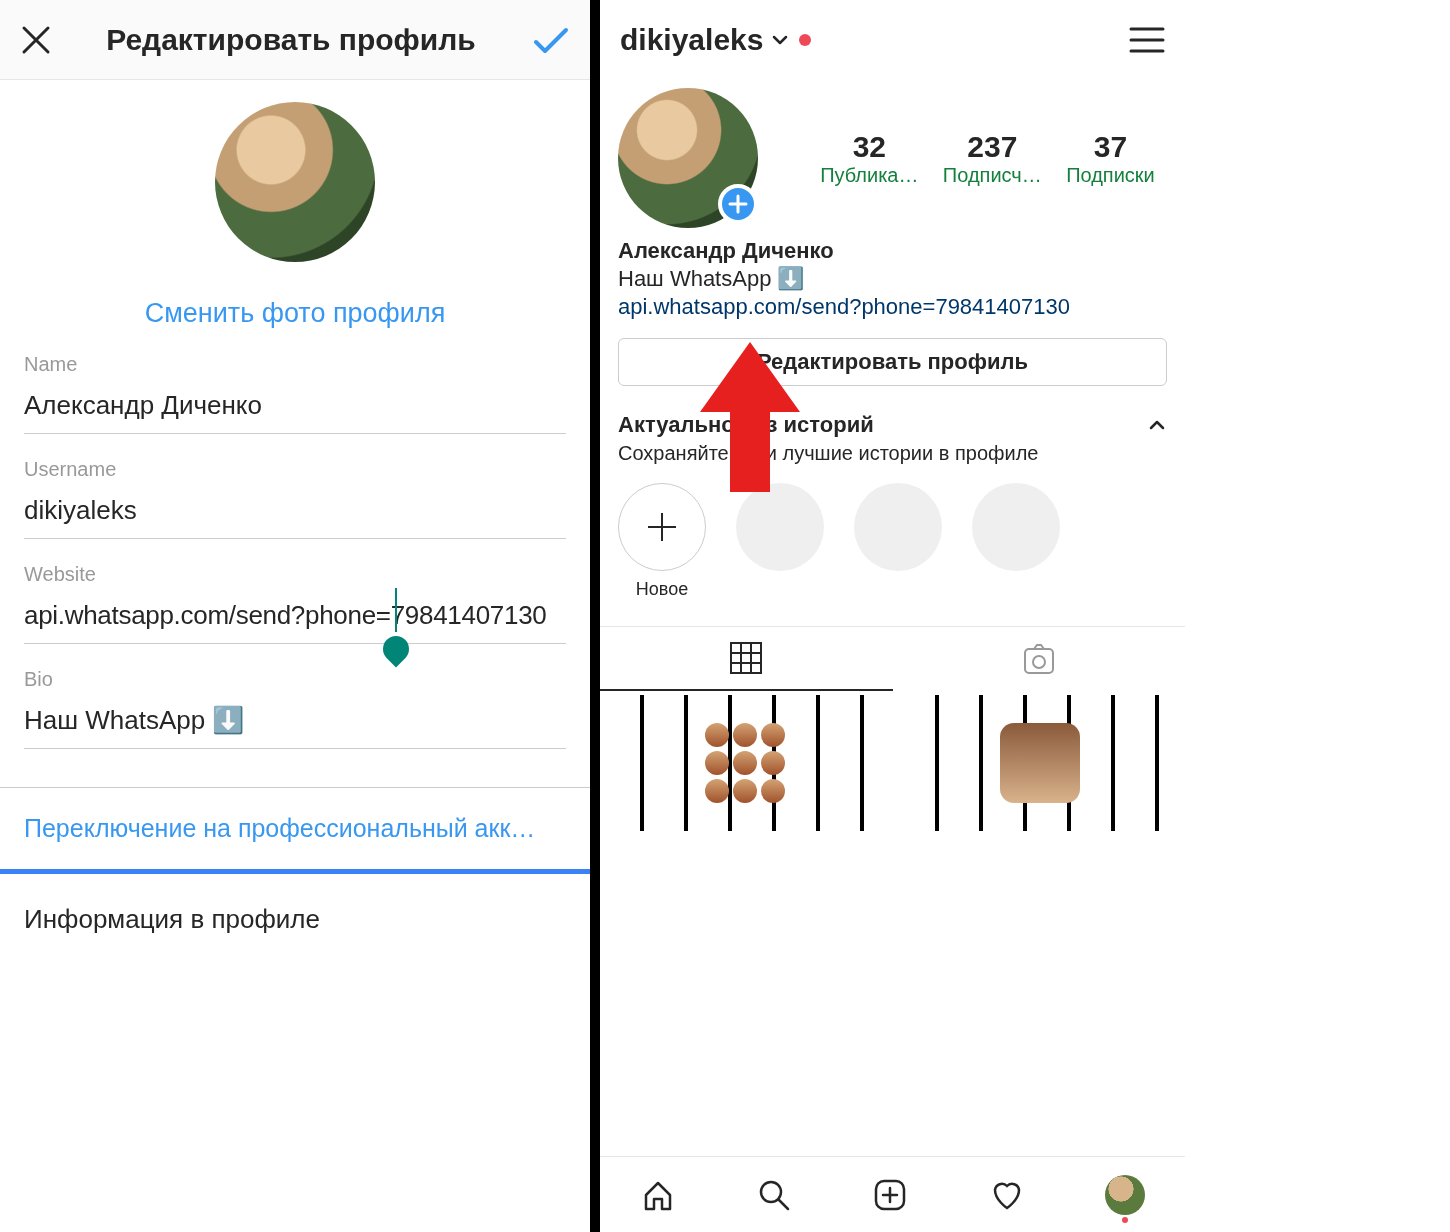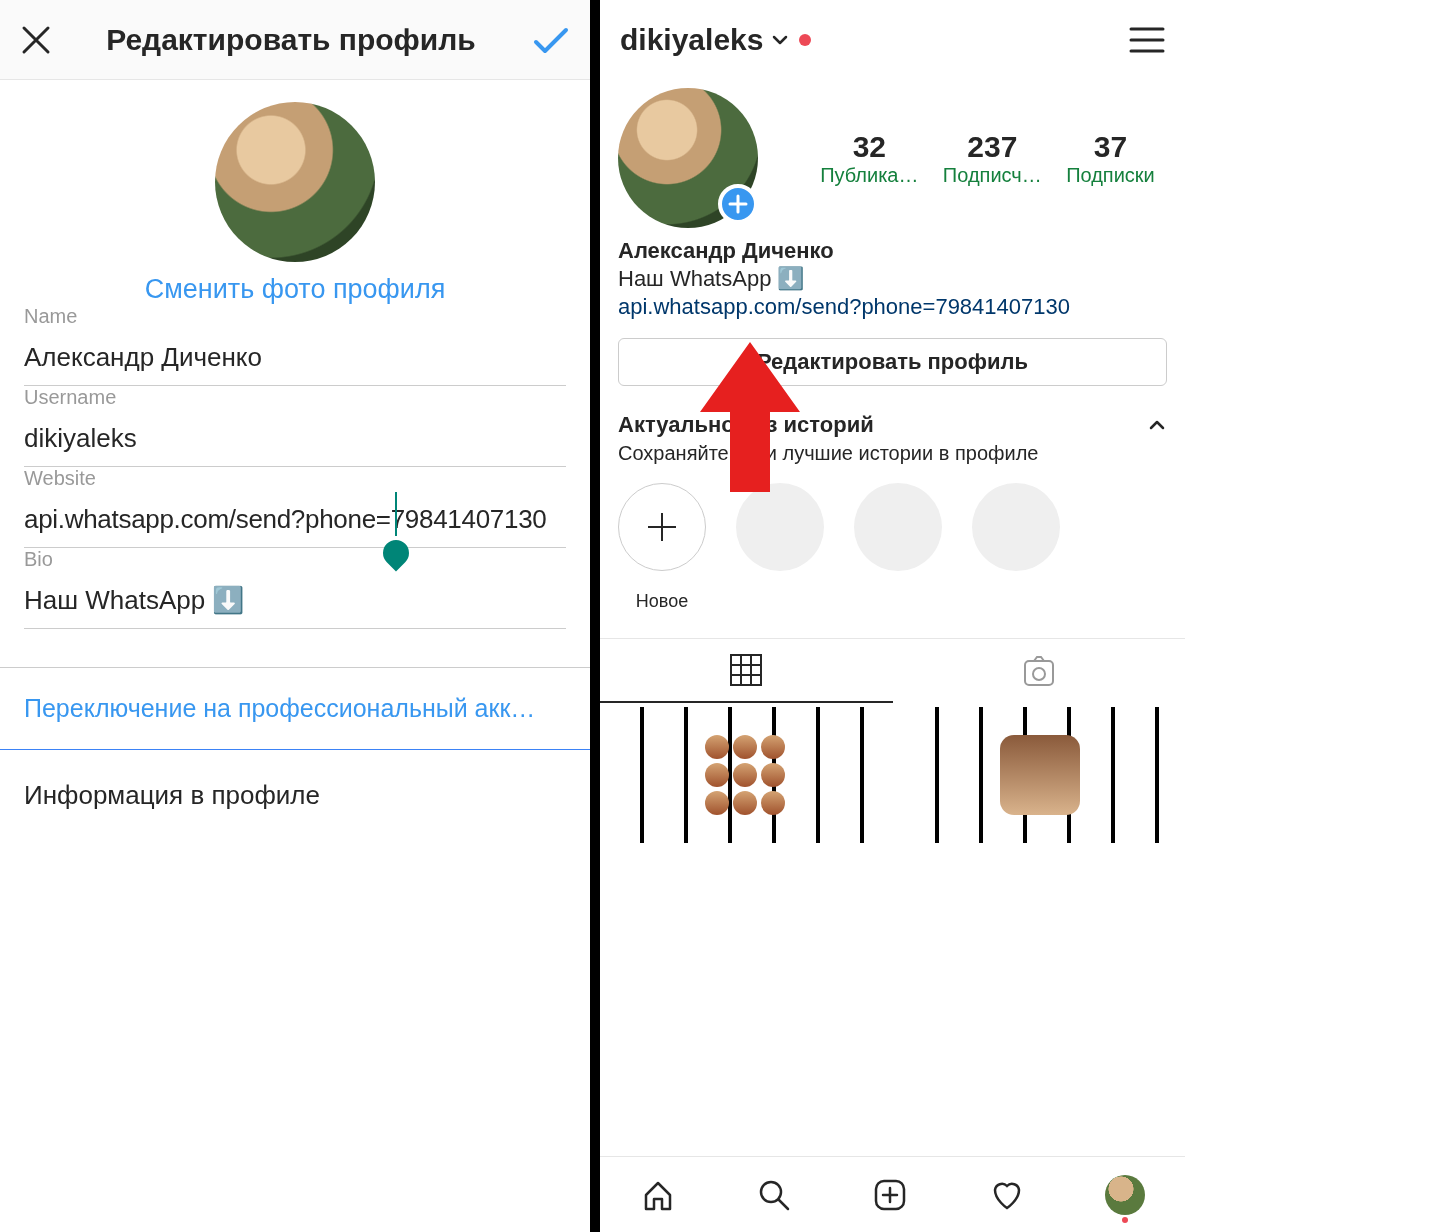--- a/index.html
+++ b/index.html
@@ -9,29 +9,29 @@
   .pane-right { width: 585px; }
   .filler { flex: 1; background: #fff; }
 
   
   .edit-header { height: 80px; display: flex; align-items: center; padding: 0 20px; border-bottom: 1px solid #e6e6e6; background:#fafafa; }
   .edit-header .close { width: 32px; height: 32px; }
   .edit-header .title { flex: 1; text-align: center; font-size: 30px; font-weight: 700; color: #262626; }
   .edit-header .confirm { width: 40px; height: 40px; }
   .avatar-block { text-align: center; padding-top: 22px; }
   .avatar-lg { width: 160px; height: 160px; border-radius: 50%; display: inline-block; background: radial-gradient(circle at 35% 30%, #e8c9a0 0 22%, #c59f74 23% 40%, #4c6b3e 41% 70%, #2e4426 71% 100%); }
-  .change-photo { color: #3897f0; font-size: 27px; margin-top: 8px; display:inline-block; }
-  .field { padding: 0 24px; }
+  .change-photo { color: #3897f0; font-size: 27px; margin-top: 32px; display:inline-block; }
+  .field { padding: 0 24px; margin-top: 24px; }
   .field-label { color: #999; font-size: 20px; margin-bottom: 6px; }
   .field-input { width: 100%; border: none; border-bottom: 1px solid #ccc; font-size: 26px; padding: 8px 0 12px; outline: none; color:#262626; background:transparent; }
   .website-wrap { position: relative; }
   .cursor-line { position: absolute; top: -4px; width: 2px; height: 44px; background: #008577; }
   .cursor-drop { position: absolute; width: 26px; height: 26px; background: #008577; border-radius: 50% 50% 50% 0; transform: rotate(-45deg); }
   .divider-strong { height: 1px; background: #ccc; margin-top: 38px; }
-  .switch-pro { color: #3897f0; font-size: 25px; padding: 26px 24px; border-bottom: 1px solid #3b82f6; white-space: nowrap; overflow:hidden; text-overflow: ellipsis; }
+  .switch-pro { color: #3897f0; font-size: 25px; padding: 26px 24px; border-bottom: 5px solid #3b82f6; white-space: nowrap; overflow:hidden; text-overflow: ellipsis; }
   .profile-info-section { font-size: 26px; color:#262626; padding: 30px 24px 0; }
 
   
   .prof-header { height: 80px; display: flex; align-items: center; padding: 0 20px; }
   .username-hd { font-size: 30px; font-weight: 700; color:#262626; }
   .chev { margin-left: 8px; }
   .notif-dot { width: 12px; height: 12px; background: #ed4956; border-radius: 50%; margin-left: 10px; }
   .menu-btn { margin-left: auto; }
   .stats-row { display: flex; align-items: center; padding: 0 18px; margin-top: 8px; gap: 40px; }
   .avatar-md-wrap { position: relative; width: 150px; }
@@ -46,21 +46,21 @@
   .bio-text { font-size: 22px; color:#262626; margin-top: 2px; }
   .bio-link { font-size: 22px; color: #00376b; margin-top: 2px; }
   .edit-btn { margin: 18px 18px 0; border: 1px solid #ccc; border-radius: 6px; text-align: center; padding: 10px 0; font-size: 22px; font-weight:600; color:#262626; }
   .highlights-hd { display:flex; align-items:center; padding: 26px 18px 0; }
   .highlights-title { font-size: 22px; font-weight:700; color:#262626; }
   .highlights-sub { font-size: 20px; color:#262626; padding: 4px 18px 0; }
   .highlights-row { display:flex; gap: 30px; padding: 18px 18px 0; align-items:flex-start; }
   .hl { text-align:center; }
   .hl-circle { width: 88px; height: 88px; border-radius:50%; border:1px solid #ccc; display:flex; align-items:center; justify-content:center; }
   .hl-ph { width:88px; height:88px; border-radius:50%; background:#efefef; }
-  .hl-lbl { font-size:18px; margin-top:20px; color:#262626; }
+  .hl-lbl { font-size:18px; margin-top:8px; color:#262626; }
   .tabs { display:flex; margin-top: 26px; border-top:1px solid #e6e6e6; }
   .tab { flex:1; height:64px; display:flex; align-items:center; justify-content:center; }
   .tab.active { border-bottom: 2px solid #262626; }
   .feed { height: 140px; display:flex; gap:4px; background:#fff; padding-top:4px; }
   .feed-cell { flex:1; background: repeating-linear-gradient(90deg,#fff 0 40px,#000 40px 44px), #fff; position:relative; display:flex; align-items:center; justify-content:center; overflow:hidden;}
   .feed-like { width:110px; height:72px; background:#f26b1d; border-radius:10px; display:flex; align-items:center; justify-content:center; color:#fff; font-size:30px; font-weight:700; position:relative;}
   .feed-like::after{content:"";position:absolute;bottom:-14px;left:50%;transform:translateX(-50%);border:12px solid transparent;border-top-color:#f26b1d;}
   .feed-ig { width:80px; height:80px; background:linear-gradient(#8a5a3b,#d9b38c); border-radius:14px; }
   .circles { display:grid; grid-template-columns:repeat(3,24px); gap:4px;}
   .circles div{width:24px;height:24px;border-radius:50%;background:linear-gradient(#d4a373,#a0522d);}

